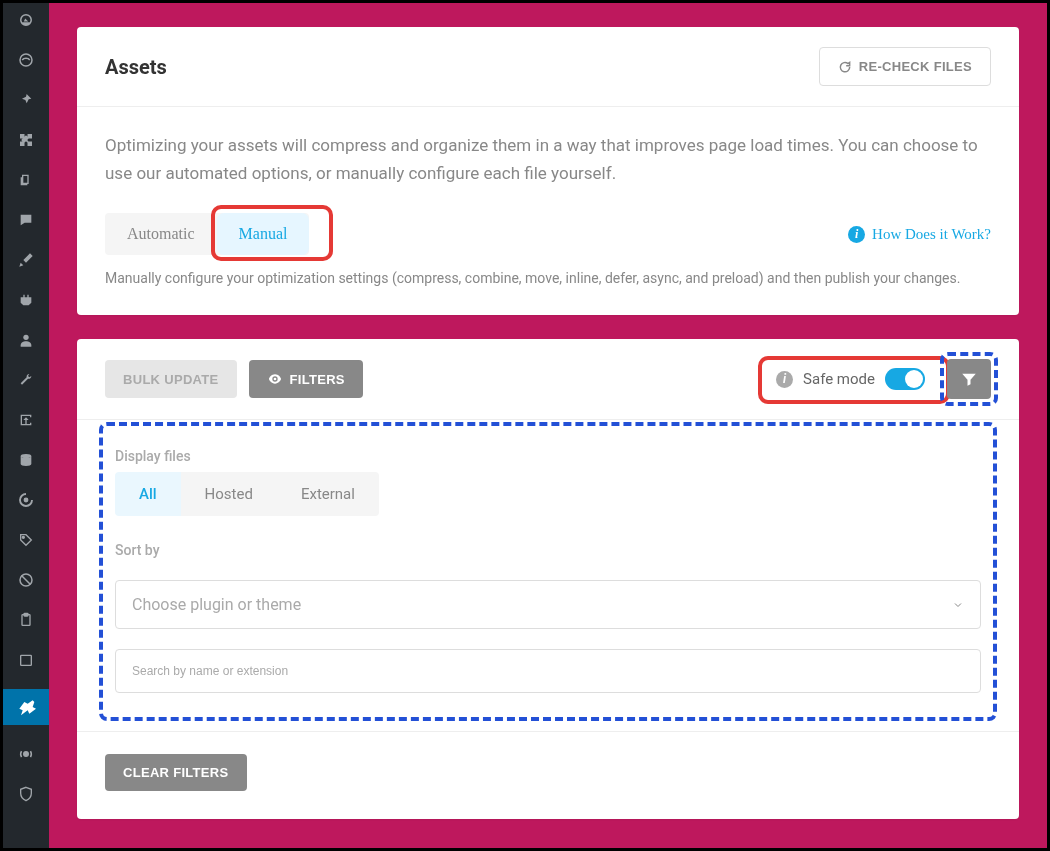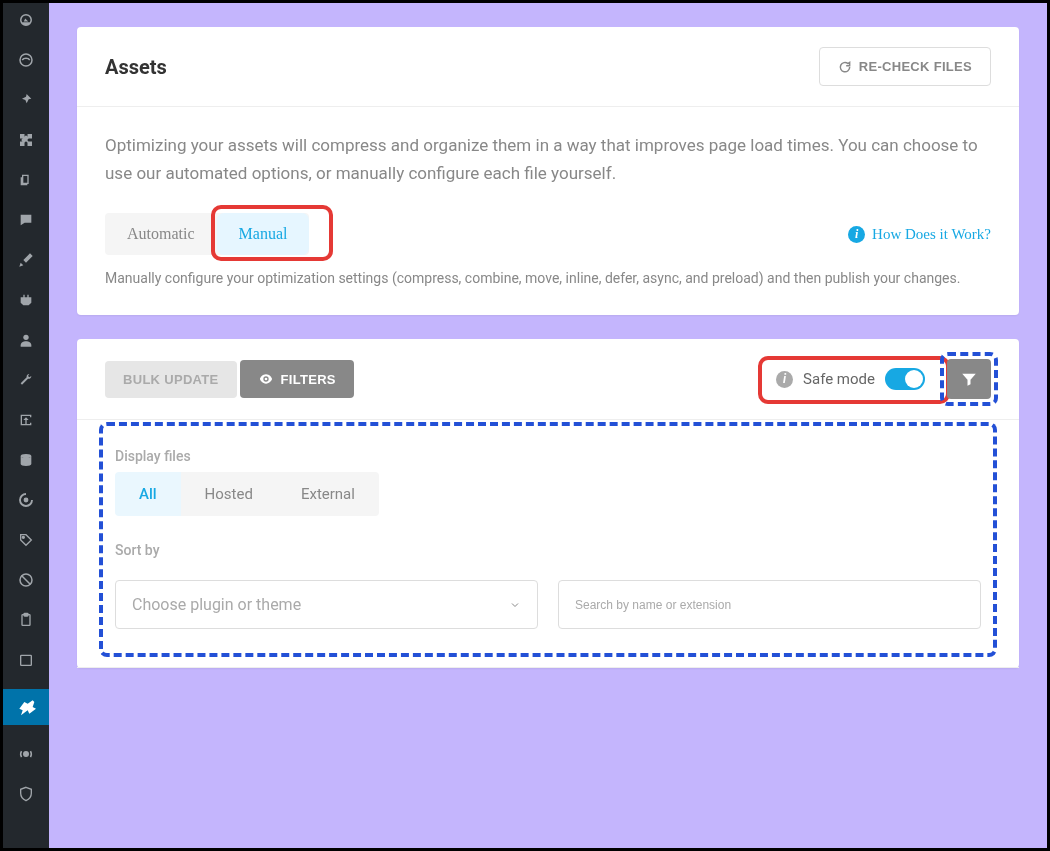--- a/index.html
+++ b/index.html
@@ -1,21 +1,21 @@
 <!DOCTYPE html>
 <html><head>
 <meta charset="utf-8">
 <style>
 * { box-sizing: border-box; margin: 0; padding: 0; }
 body { font-family: -apple-system, BlinkMacSystemFont, "Segoe UI", Roboto, Arial, sans-serif; background: #f1f1f1; width: 1050px; height: 851px; overflow: hidden; border: 3px solid #000; }
 .app { display: flex; height: 100%; }
 .sidebar { width: 46px; background: #23282d; display: flex; flex-direction: column; align-items: center; padding-top: 6px; gap: 18px; }
 .sidebar .sideicon { width: 22px; height: 22px; color: #a0a5aa; display: flex; align-items: center; justify-content: center; cursor: pointer; }
 .sidebar .sideicon.active { background: #0073aa; color: #fff; width: 46px; height: 36px; }
-.main { flex: 1; background: #c4b5fd; padding: 24px 28px; overflow-y: auto; }
+.main { flex: 1; background: #be185d; padding: 24px 28px; overflow-y: auto; }
 .card { background: #fff; border-radius: 4px; box-shadow: 0 1px 2px rgba(0,0,0,0.06); }
 .hdr { display: flex; align-items: center; justify-content: space-between; padding: 20px 28px; }
 .title { font-size: 20px; font-weight: 700; color: #333; }
 .hdr-actions { display: flex; gap: 12px; }
 .btn { border: none; border-radius: 4px; padding: 11px 18px; font-size: 13px; font-weight: 700; letter-spacing: 0.3px; cursor: pointer; display: inline-flex; align-items: center; gap: 7px; }
 .btn-outline { background: #fff; border: 1px solid #ddd; color: #888; }
 .btn-gray { background: #888; color: #fff; }
 .btn-graylight { background: #e6e6e6; color: #aaa; }
 .divider { height: 1px; background: #eee; }
 .desc { padding: 24px 28px 12px; color: #888; font-size: 17px; line-height: 1.65; }
@@ -24,37 +24,37 @@
 .tab { padding: 12px 22px; font-size: 16px; color: #888; cursor: pointer; }
 .tab.active { background: #e6f6ff; color: #17a8e3; border-radius: 7px; }
 .how-link { display: inline-flex; align-items: center; gap: 7px; color: #17a8e3; font-size: 15px; font-weight: 500; cursor: pointer; }
 .info-badge { background: #17a8e3; color: #fff; width: 17px; height: 17px; border-radius: 50%; display: inline-flex; align-items: center; justify-content: center; font-size: 12px; font-weight: 700; font-style: italic; }
 .tab-desc { padding: 12px 28px 26px; color: #888; font-size: 14px; line-height: 1.6; }
 .highlight-red { border: 4px solid #e53935; border-radius: 10px; position: absolute; pointer-events: none; }
 .highlight-blue-dash { border: 4px dashed #2350d6; border-radius: 8px; position: absolute; pointer-events: none; }
 .tabs-wrap { position: relative; display: inline-block; }
 .card2 { margin-top: 24px; }
 .toolbar { padding: 20px 28px; display: flex; align-items: center; justify-content: space-between; position: relative; }
-.toolbar-left { display: flex; gap: 3px; align-items: center; }
+.toolbar-left { display: flex; gap: 12px; }
 .toolbar-right { display: flex; align-items: center; gap: 12px; position: relative; }
 .safe-wrap { display: inline-flex; align-items: center; gap: 10px; padding: 6px 10px; position: relative; }
 .safe-label { color: #666; font-size: 15px; }
 .info-gray { background: #aaa; color: #fff; width: 17px; height: 17px; border-radius: 50%; display: inline-flex; align-items: center; justify-content: center; font-size: 12px; font-weight: 700; font-style: italic; }
 .toggle { width: 40px; height: 22px; background: #17a8e3; border-radius: 11px; position: relative; cursor: pointer; }
 .toggle::after { content: ''; position: absolute; right: 2px; top: 2px; width: 18px; height: 18px; background: #fff; border-radius: 50%; }
 .filter-btn { background: #888; width: 44px; height: 40px; border-radius: 4px; display: flex; align-items: center; justify-content: center; color: #fff; cursor: pointer; position: relative; }
 .filters { padding: 14px 28px 28px; position: relative; }
 .filters-inner { position: relative; padding: 14px 10px 10px; }
 .filter-label { color: #aaa; font-size: 14px; font-weight: 500; margin-bottom: 8px; }
 .pill-group { display: flex; }
 .pill { padding: 13px 24px; font-size: 15px; color: #888; background: #f5f5f5; cursor: pointer; }
 .pill:first-child { border-radius: 4px 0 0 4px; }
 .pill:last-child { border-radius: 0 4px 4px 0; }
 .pill.active { background: #eaf7fe; color: #17a8e3; font-weight: 500; }
-.sort-row { display: flex; gap: 20px; margin-top: 22px; }
+.sort-row { display: flex; gap: 20px; margin-top: 22px; flex-direction: column; }
 .select, .search { flex: 1; border: 1px solid #ddd; border-radius: 4px; padding: 14px 16px; font-size: 16px; color: #aaa; background: #fff; display: flex; align-items: center; justify-content: space-between; cursor: pointer; }
 .search input { border: none; outline: none; font-size: 12px; color: #333; width: 100%; }
 .search input::placeholder { color: #aaa; }
 .chev { color: #888; }
 .clear-row { padding: 22px 28px 28px; }
 svg { display: block; }
 </style>
 </head>
 <body>
 
@@ -255,15 +255,20 @@
                 </span>
             </div>
             <div class="search">
               <input type="text" placeholder="Search by name or extension" style="">
             </div>
           </div>
         </div>
       </div>
 
       <div class="divider"></div>
+      <div class="clear-row">
+        <button class="btn btn-gray">
+          <span>CLEAR FILTERS</span>
+        </button>
+      </div>
     </div>
   </div>
 </div>
 
 </body></html>

